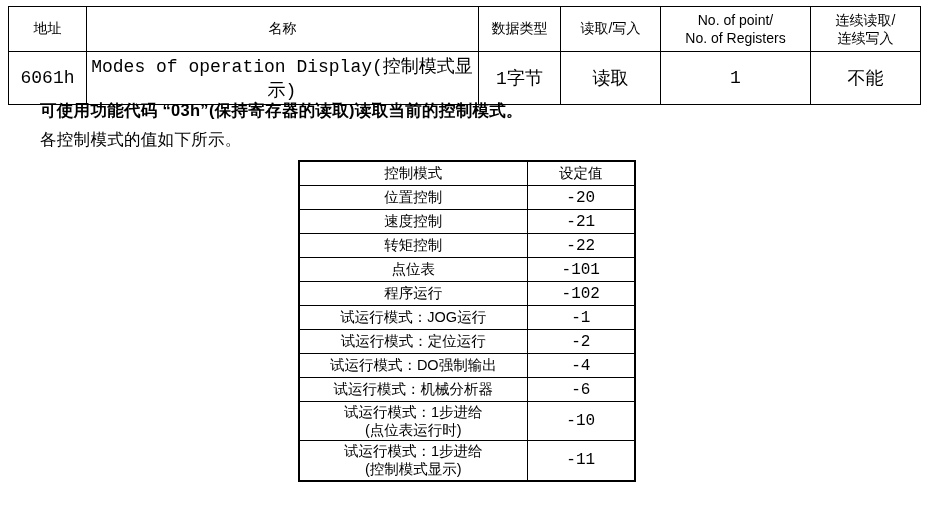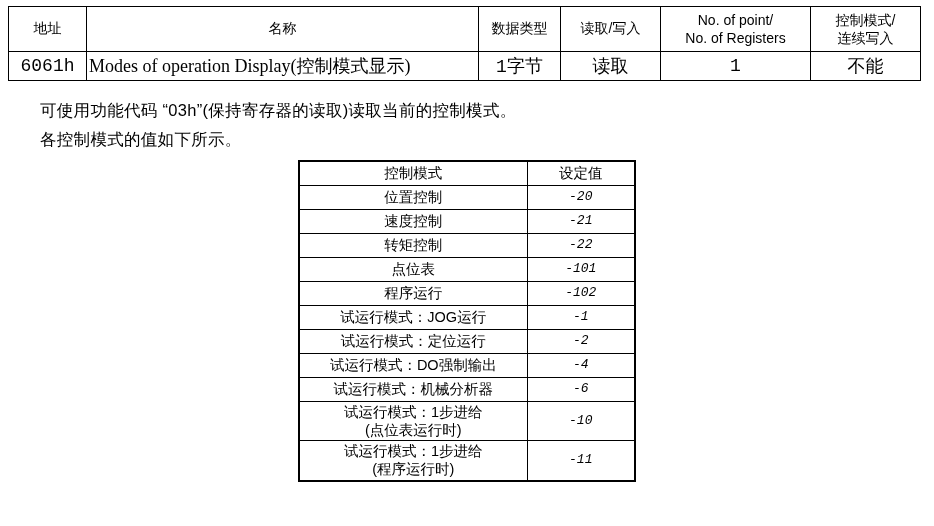--- a/index.html
+++ b/index.html
@@ -41,23 +41,22 @@
     font-size: 14px;
     height: 40px;
     line-height: 1.25;
   }
   table.reg-table td {
     font-family: "Liberation Mono", monospace;
     font-size: 18px;
     height: 24px;
   }
   table.reg-table td.name-cell {
-    text-align: left;
+    text-align: center;
     padding-left: 2px;
-    font-family: Liberation Serif, serif;
   }
   .col-addr { width: 78px; }
   .col-name { width: 392px; }
   .col-dtype { width: 82px; }
   .col-rw { width: 100px; }
   .col-points { width: 150px; }
   .col-cont { width: 110px; }
 
   .th-two-line {
     display: block;
@@ -66,21 +65,21 @@
 
   
   .para {
     position: absolute;
     left: 40px;
     font-family: "Liberation Sans", sans-serif;
     font-size: 16.5px;
     letter-spacing: 0.3px;
     white-space: nowrap;
   }
-  .para.line1 { top: 100px; }
+  .para.line1 { top: 100px; font-weight: bold; }
   .para.line2 { top: 129px; }
 
   
   .modes-wrap {
     position: absolute;
     left: 298px;
     top: 160px;
     width: 338px;
   }
   table.modes-table {
@@ -96,22 +95,21 @@
     vertical-align: middle;
     font-weight: normal;
     font-family: "Liberation Sans", sans-serif;
     font-size: 14.5px;
     height: 21px;
     padding: 1px 15px;
     line-height: 1.25;
   }
   table.modes-table td.val {
     font-family: "Liberation Mono", monospace;
-    font-size: 13px;
-    font-style: italic;
+    font-size: 16px;
   }
   .m-col-mode { width: 228px; }
   .m-col-val  { width: 108px; }
   .two-line-cell {
     line-height: 1.35;
     padding: 3px 2px;
     height: 36px;
   }
   .two-line-cell span { display: block; }
 </style>
@@ -132,21 +130,21 @@
       <tr>
         <th>地址</th>
         <th>名称</th>
         <th>数据类型</th>
         <th>读取/写入</th>
         <th>
           <span class="th-two-line">No. of point/</span>
           <span class="th-two-line">No. of Registers</span>
         </th>
         <th>
-          <span class="th-two-line">控制模式/</span>
+          <span class="th-two-line">连续读取/</span>
           <span class="th-two-line">连续写入</span>
         </th>
       </tr>
     </thead>
     <tbody>
       <tr>
         <td>6061h</td>
         <td class="name-cell">Modes of operation Display(控制模式显示)</td>
         <td>1字节</td>
         <td>读取</td>
@@ -212,19 +210,19 @@
       <tr>
         <td class="two-line-cell">
           <span>试运行模式：1步进给</span>
           <span>(点位表运行时)</span>
         </td>
         <td class="val">-10</td>
       </tr>
       <tr>
         <td class="two-line-cell">
           <span>试运行模式：1步进给</span>
-          <span>(程序运行时)</span>
+          <span>(控制模式显示)</span>
         </td>
         <td class="val">-11</td>
       </tr>
     </tbody>
   </table>
 </div>
 
 </body></html>

